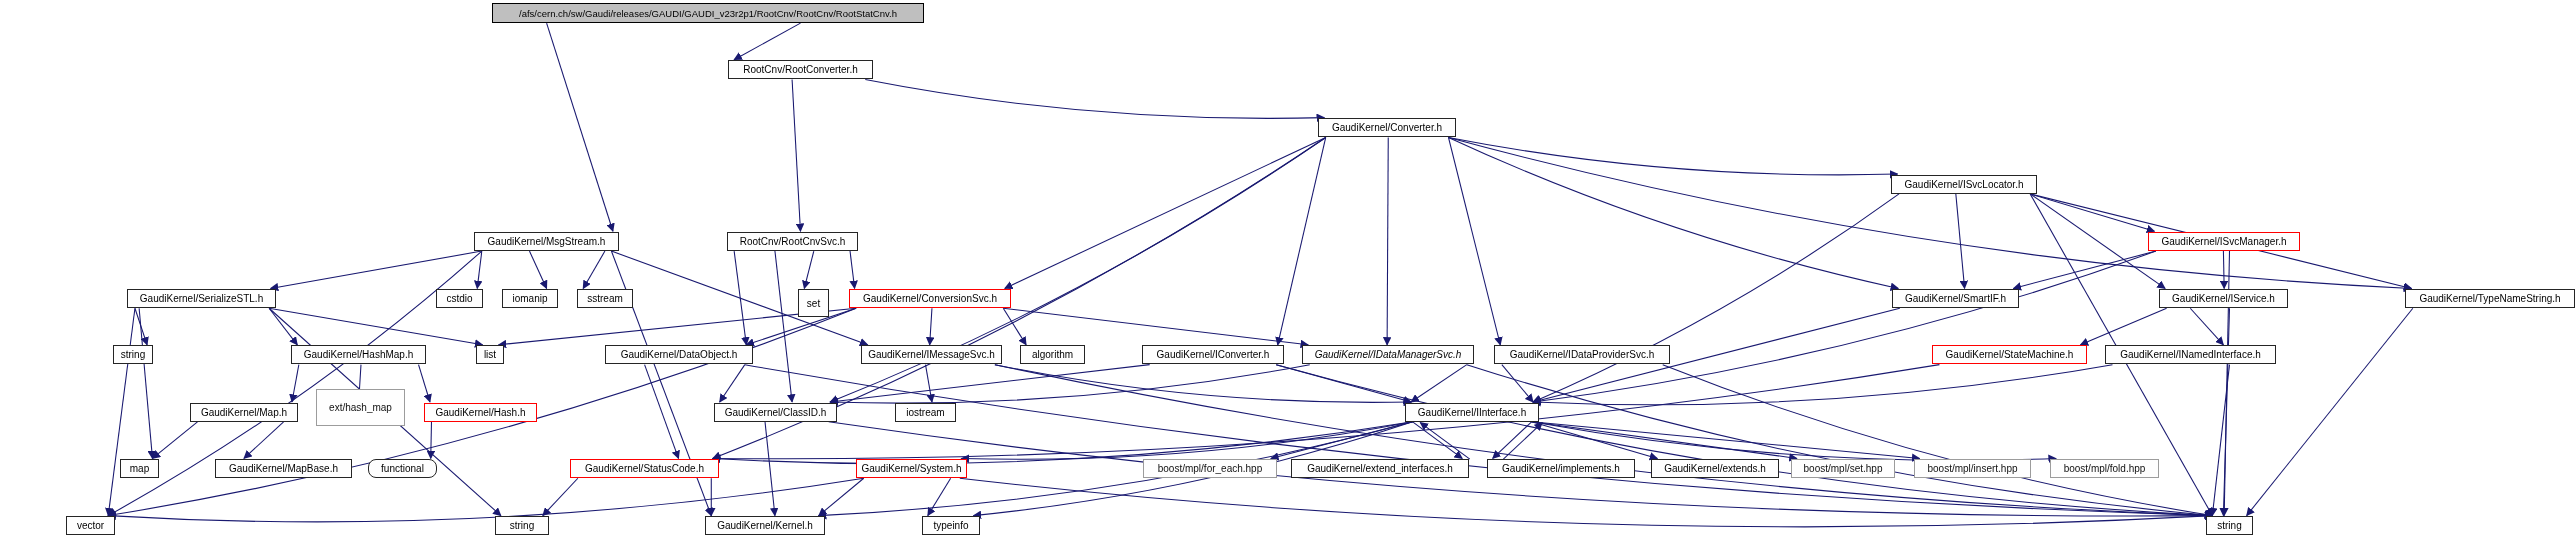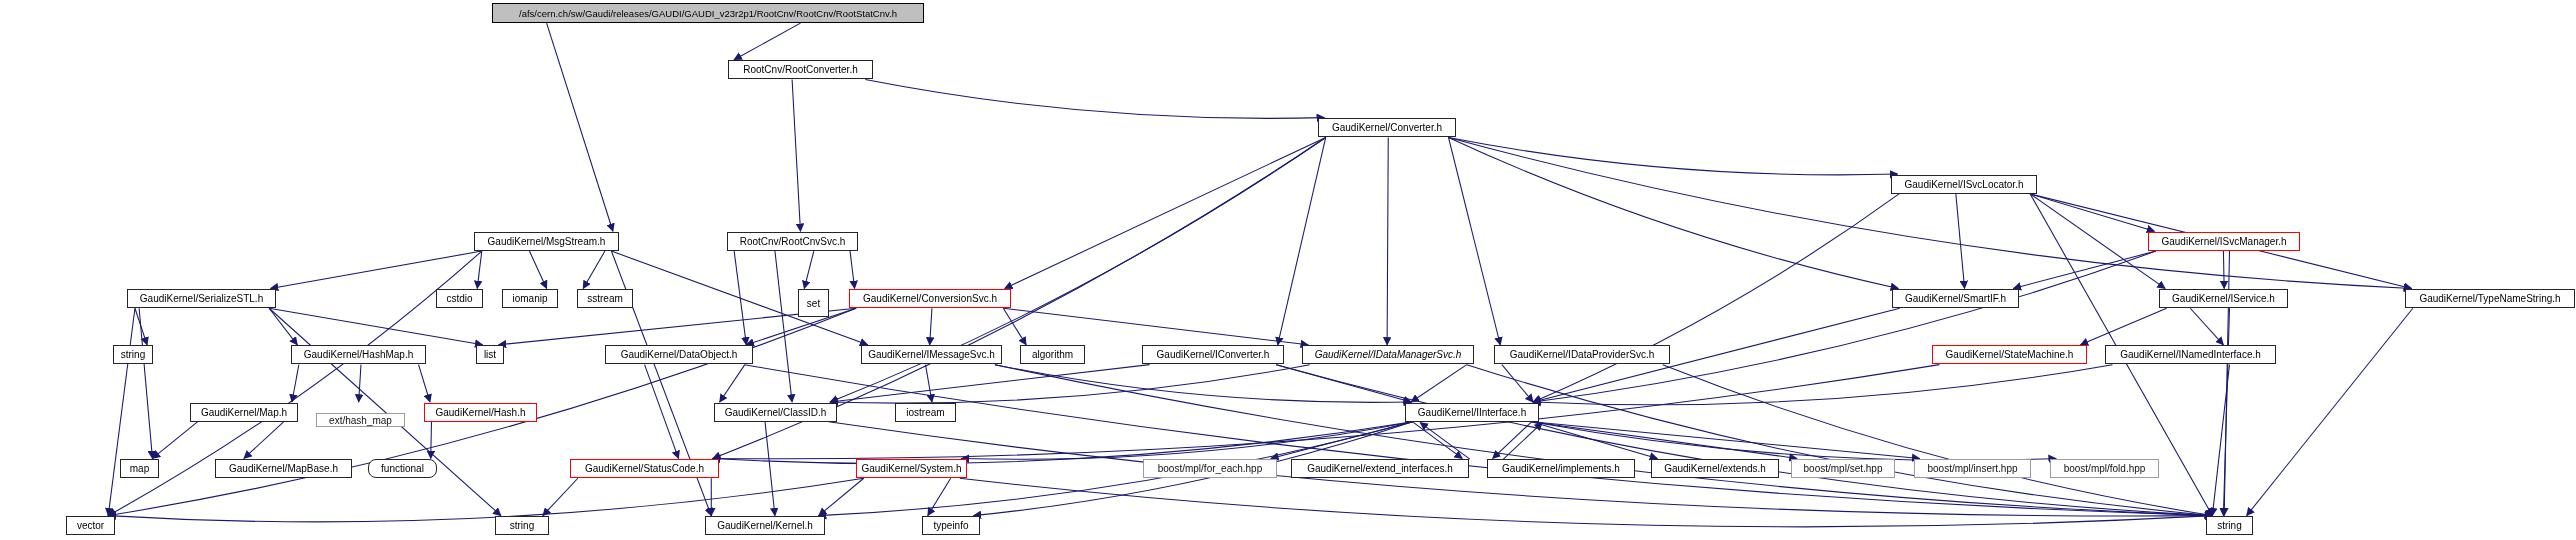--- a/index.html
+++ b/index.html
@@ -140,21 +140,21 @@
     <div class="node" style="left: 476px; top: 345px; width: 28px; height: 19px;">list</div>
     <div class="node" style="left: 605px; top: 345px; width: 148px; height: 19px;">GaudiKernel/DataObject.h</div>
     <div class="node" style="left: 861px; top: 345px; width: 141px; height: 19px;">GaudiKernel/IMessageSvc.h</div>
     <div class="node" style="left: 1020px; top: 345px; width: 65px; height: 19px;">algorithm</div>
     <div class="node" style="left: 1142px; top: 345px; width: 142px; height: 19px;">GaudiKernel/IConverter.h</div>
     <div class="node" style="left: 1302px; top: 345px; width: 172px; height: 19px; font-style: italic;">GaudiKernel/IDataManagerSvc.h</div>
     <div class="node" style="left: 1494px; top: 345px; width: 176px; height: 19px;">GaudiKernel/IDataProviderSvc.h</div>
     <div class="node red" style="left: 1932px; top: 345px; width: 155px; height: 19px;">GaudiKernel/StateMachine.h</div>
     <div class="node" style="left: 2105px; top: 345px; width: 171px; height: 19px;">GaudiKernel/INamedInterface.h</div>
     <div class="node" style="left: 190px; top: 403px; width: 108px; height: 19px;">GaudiKernel/Map.h</div>
-    <div class="node ext" style="left: 316px; top: 413px; width: 89px; height: 14px;">ext/hash_map</div>
+    <div class="node ext" style="left: 316px; top: 389px; width: 89px; height: 37px;">ext/hash_map</div>
     <div class="node red" style="left: 424px; top: 403px; width: 113px; height: 19px;">GaudiKernel/Hash.h</div>
     <div class="node" style="left: 714px; top: 403px; width: 123px; height: 19px;">GaudiKernel/ClassID.h</div>
     <div class="node" style="left: 895px; top: 403px; width: 61px; height: 19px;">iostream</div>
     <div class="node" style="left: 1405px; top: 403px; width: 134px; height: 19px;">GaudiKernel/IInterface.h</div>
     <div class="node" style="left: 120px; top: 459px; width: 39px; height: 19px;">map</div>
     <div class="node" style="left: 215px; top: 459px; width: 137px; height: 19px;">GaudiKernel/MapBase.h</div>
     <div class="node" style="left: 368px; top: 459px; width: 69px; height: 19px; border-radius: 8px;">functional</div>
     <div class="node red" style="left: 570px; top: 459px; width: 149px; height: 19px;">GaudiKernel/StatusCode.h</div>
     <div class="node red" style="left: 856px; top: 459px; width: 111px; height: 19px;">GaudiKernel/System.h</div>
     <div class="node ext" style="left: 1143px; top: 459px; width: 134px; height: 19px;">boost/mpl/for_each.hpp</div>

